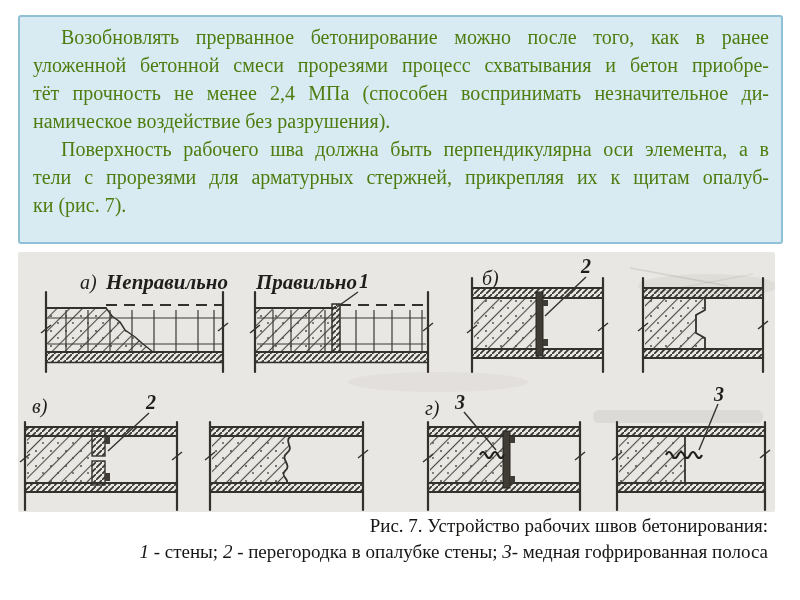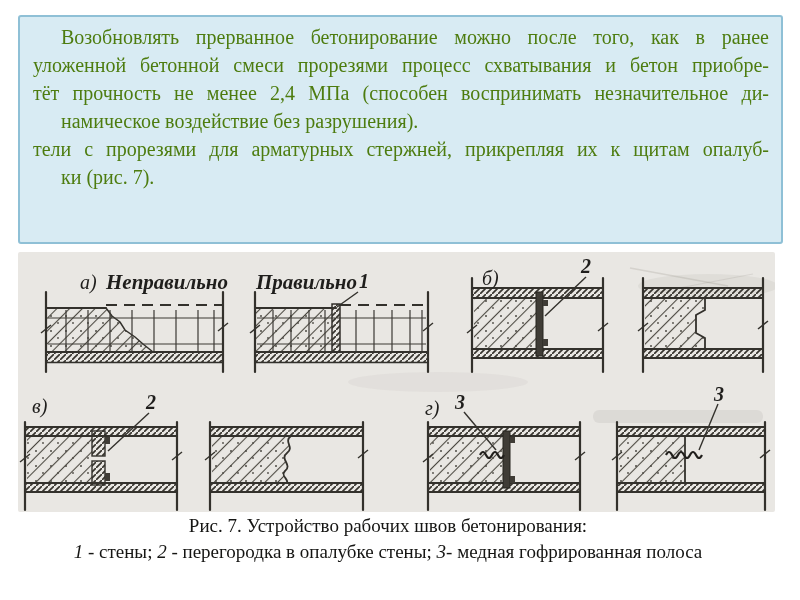--- a/index.html
+++ b/index.html
@@ -16,54 +16,55 @@
     border:2px solid #8fc0d6;
     border-radius:3px;
     padding:6px 12px 0 13px;
     color:#4d7c0f;
     font-size:20px;
   }
   .il{
     height:28px;line-height:28px;overflow:hidden;
     text-align:justify;text-align-last:justify;
   }
-  .il.end{text-align:left;text-align-last:left;margin-left:28px;}
+  .il.end{text-align:left;text-align-last:left;}
   .il.ind{text-indent:28px;}
   
   .figure-scan{
     position:absolute;left:18px;top:252px;width:757px;height:260px;
     background:#e9e7e3;border-radius:2px;
   }
   svg text{font-family:"Liberation Serif", serif;fill:#1f1e1c;}
   .lbl{font-style:italic;font-size:20px;}
   .big{font-style:italic;font-size:21px;font-weight:bold;}
   .num{font-style:italic;font-size:20px;font-weight:bold;}
   .ln22{stroke:#33312c;stroke-width:2.2;stroke-linecap:round;}
   .ln18{stroke:#33312c;stroke-width:1.8;}
   .ln15{stroke:#33312c;stroke-width:1.5;}
   .ln14{stroke:#33312c;stroke-width:1.4;}
   .ln12{stroke:#3c3a34;stroke-width:1.2;}
   .dash{stroke:#33312c;stroke-width:1.8;stroke-dasharray:11 7;}
   
   .caption{
     position:absolute;left:8px;top:515px;width:760px;
-    text-align:center;color:#151513;font-size:19px;
+    text-align:right;color:#151513;font-size:19px;
   }
   .caption .cl{line-height:22px;}
   .cl1{margin-bottom:4px;}
   .it{font-style:italic;}
 </style>
 </head>
 <body>
 
 <div class="info-box">
   <div class="il ind">Возобновлять прерванное бетонирование можно после того, как в ранее</div>
   <div class="il">уложенной бетонной смеси прорезями процесс схватывания и бетон приобре-</div>
   <div class="il">тёт прочность не менее 2,4 МПа (способен воспринимать незначительное ди-</div>
   <div class="il end">намическое воздействие без разрушения).</div>
+  <div class="il ind">Поверхность рабочего шва должна быть перпендикулярна оси элемента, а в</div>
   <div class="il">тели с прорезями для арматурных стержней, прикрепляя их к щитам опалуб-</div>
   <div class="il end">ки (рис. 7).</div>
 </div>
 
 <div class="figure-scan">
 <svg width="757" height="260" viewBox="0 0 757 260">
   <defs>
     <pattern id="ph" patternUnits="userSpaceOnUse" width="9" height="9" patternTransform="rotate(-45)">
       <line x1="0" y1="4.5" x2="9" y2="4.5" stroke="#4a4740" stroke-width="1.1"></line>
     </pattern>

